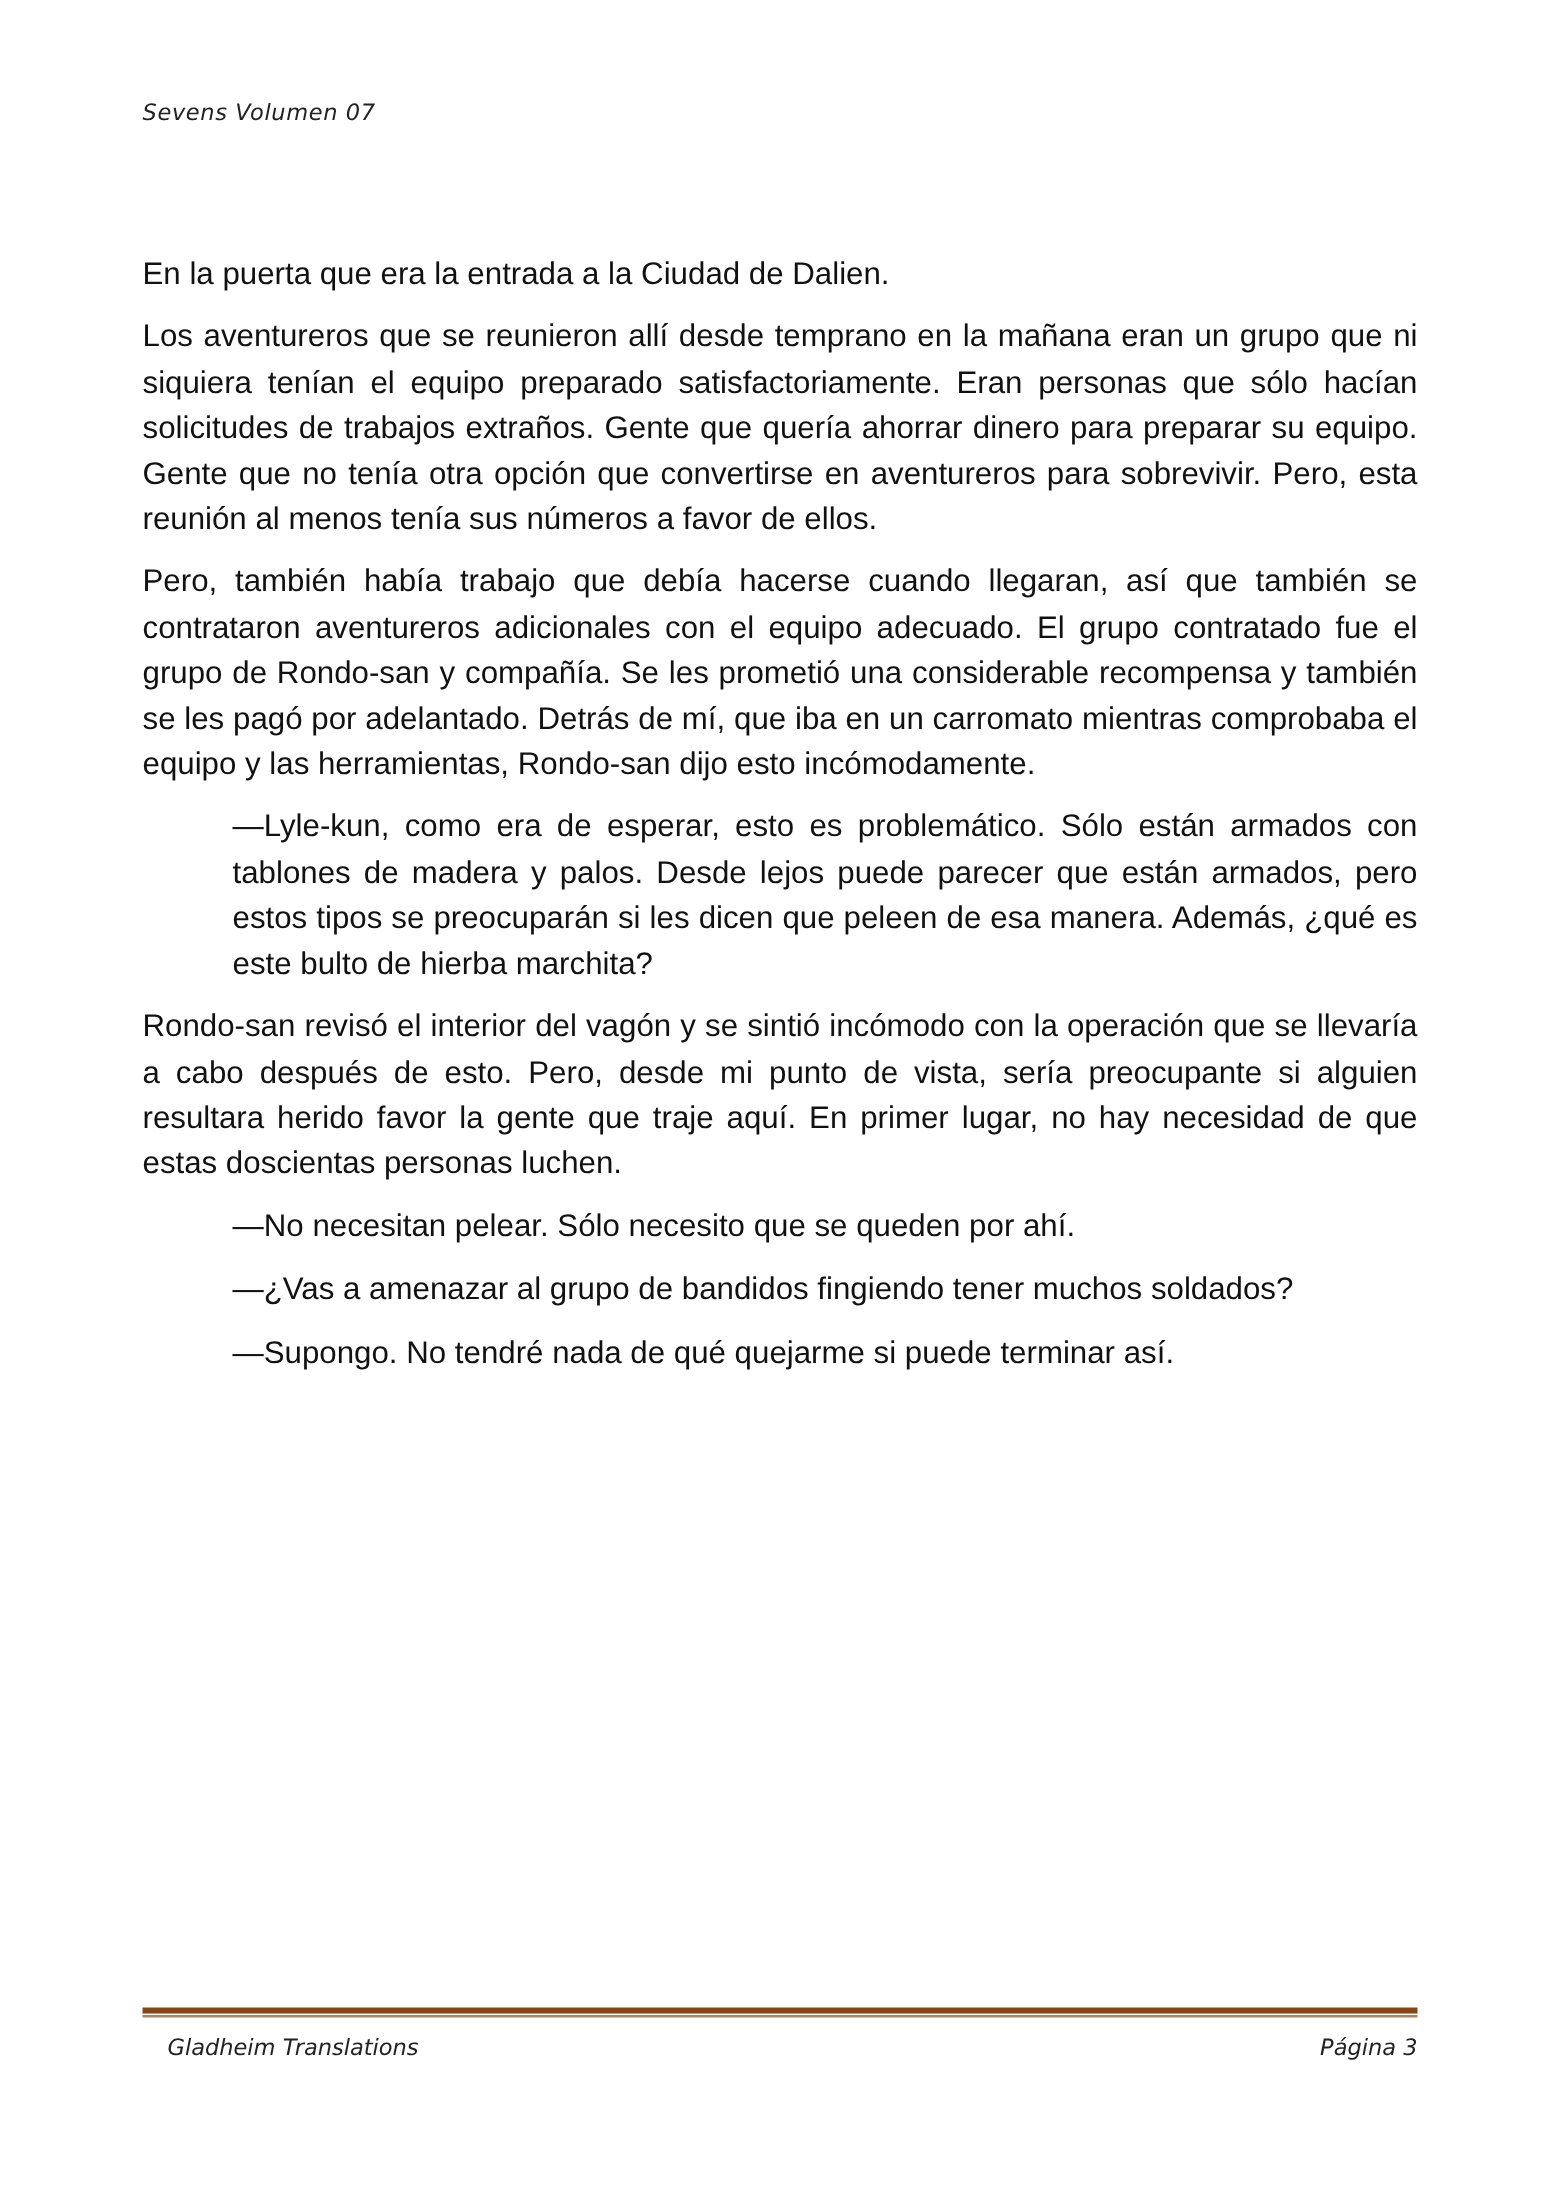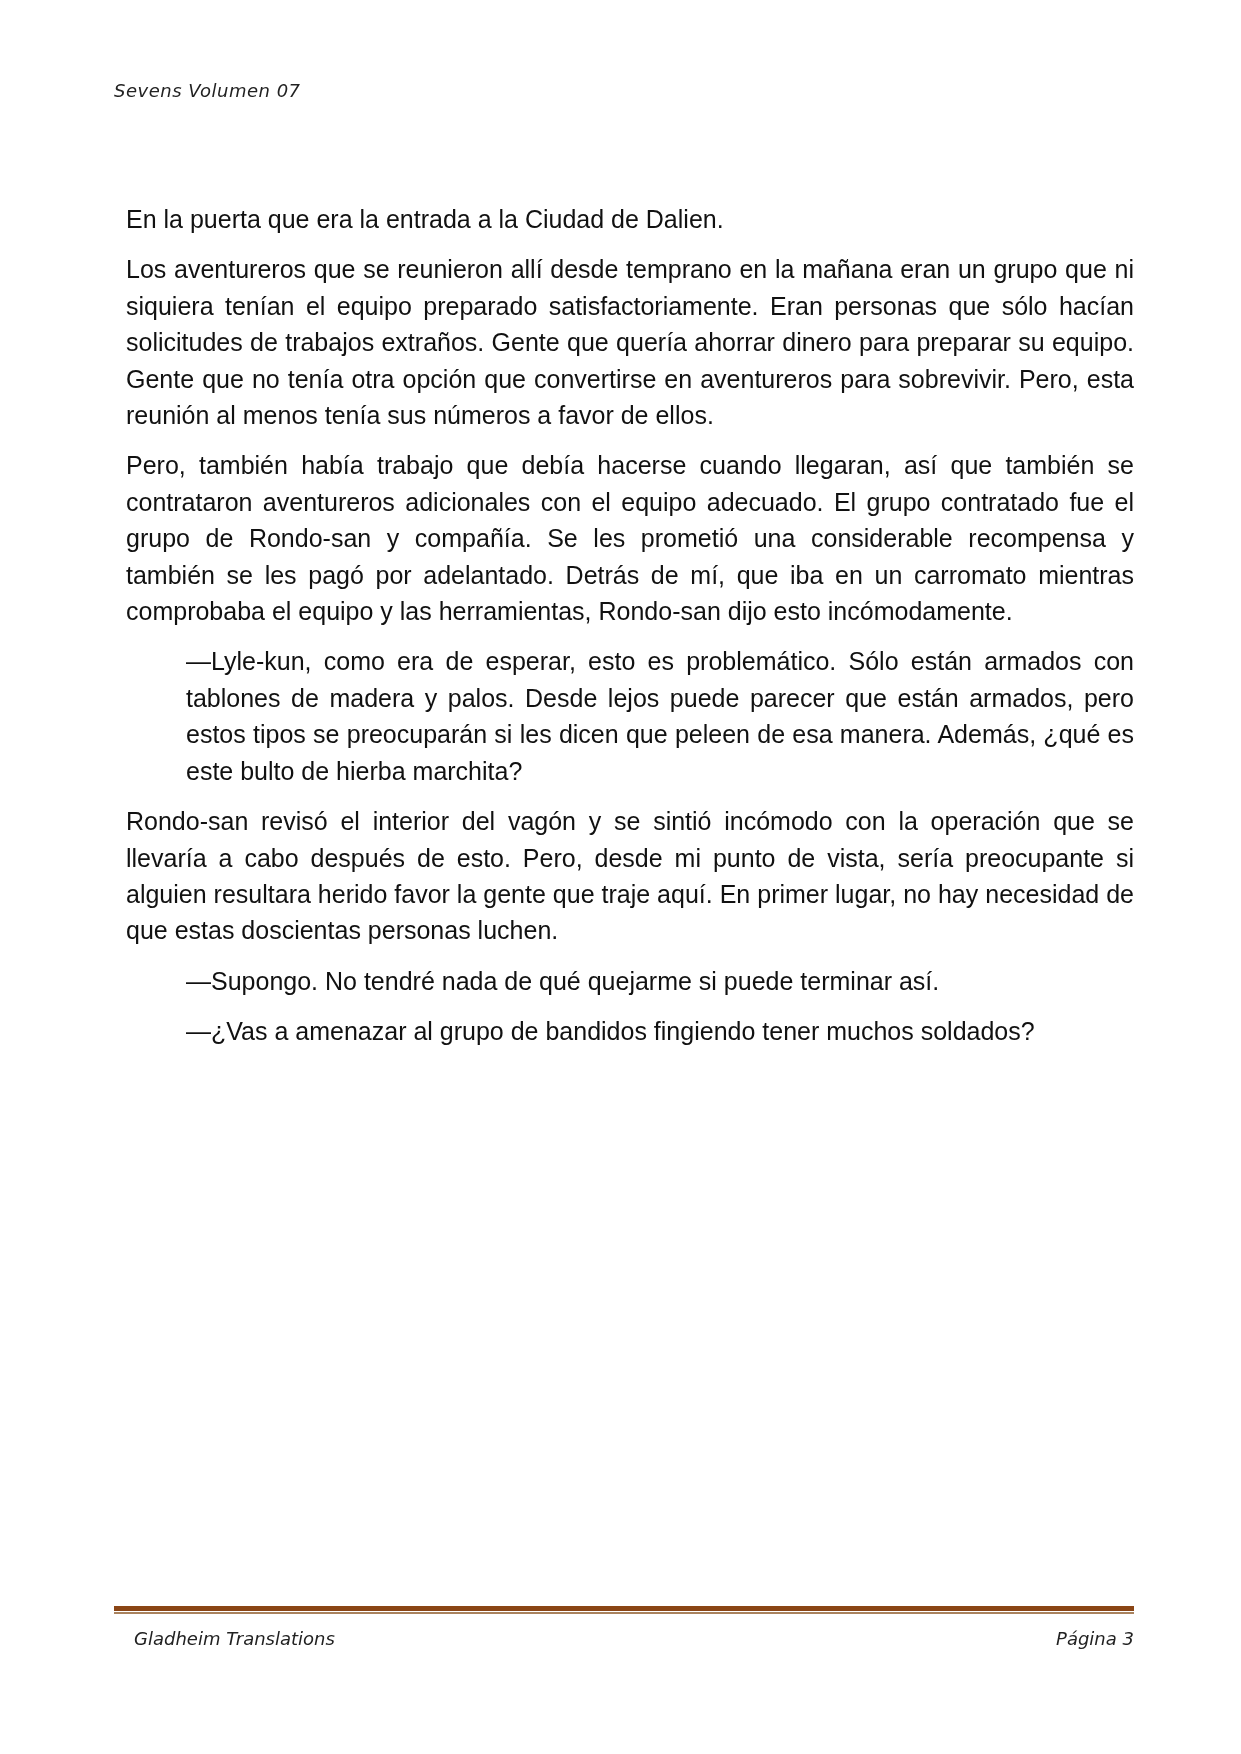--- a/index.html
+++ b/index.html
@@ -7,21 +7,21 @@
   .header {
     position: absolute; left: 114px; top: 80px;
     font-family: "DejaVu Sans", sans-serif; font-style: italic;
     font-size: 18px; color: #222; letter-spacing: 0.5px;
   }
   .content {
     position: absolute; left: 114px; top: 201px; width: 1020px;
     font-family: "Liberation Sans", sans-serif; font-size: 25px;
     line-height: 36.4px; color: #111; text-align: justify;
   }
-  .content p { margin: 0 0 14px 12px; }
+  .content p { margin: 0 0 14px 0; }
   .content p.dialog { margin-left: 72px; }
   .footer-rule {
     position: absolute; left: 114px; top: 1606px; width: 1020px; height: 9px;
   }
   .footer-rule .thick { height: 5px; background: #8a4515; }
   .footer-rule .gap { height: 1px; background: #fff; }
   .footer-rule .thin { height: 2px; background: #a9825e; }
   .footer-left, .footer-right {
     position: absolute; top: 1628px;
     font-family: "DejaVu Sans", sans-serif; font-style: italic;
@@ -34,22 +34,23 @@
 <body>
 
 <div class="header">Sevens Volumen 07</div>
 
 <div class="content">
   <p>En la puerta que era la entrada a la Ciudad de Dalien.</p>
   <p>Los aventureros que se reunieron allí desde temprano en la mañana eran un grupo que ni siquiera tenían el equipo preparado satisfactoriamente. Eran personas que sólo hacían solicitudes de trabajos extraños. Gente que quería ahorrar dinero para preparar su equipo. Gente que no tenía otra opción que convertirse en aventureros para sobrevivir. Pero, esta reunión al menos tenía sus números a favor de ellos.</p>
   <p>Pero, también había trabajo que debía hacerse cuando llegaran, así que también se contrataron aventureros adicionales con el equipo adecuado. El grupo contratado fue el grupo de Rondo-san y compañía. Se les prometió una considerable recompensa y también se les pagó por adelantado. Detrás de mí, que iba en un carromato mientras comprobaba el equipo y las herramientas, Rondo-san dijo esto incómodamente.</p>
   <p class="dialog">—Lyle-kun, como era de esperar, esto es problemático. Sólo están armados con tablones de madera y palos. Desde lejos puede parecer que están armados, pero estos tipos se preocuparán si les dicen que peleen de esa manera. Además, ¿qué es este bulto de hierba marchita?</p>
   <p>Rondo-san revisó el interior del vagón y se sintió incómodo con la operación que se llevaría a cabo después de esto. Pero, desde mi punto de vista, sería preocupante si alguien resultara herido favor la gente que traje aquí. En primer lugar, no hay necesidad de que estas doscientas personas luchen.</p>
+  <p class="dialog">—No necesitan pelear. Sólo necesito que se queden por ahí.</p>
+  <p class="dialog">—¿Vas a amenazar al grupo de bandidos fingiendo tener muchos soldados?</p>
   <p class="dialog">—Supongo. No tendré nada de qué quejarme si puede terminar así.</p>
-  <p class="dialog">—¿Vas a amenazar al grupo de bandidos fingiendo tener muchos soldados?</p>
 </div>
 
 <div class="footer-rule">
   <div class="thick"></div>
   <div class="gap"></div>
   <div class="thin"></div>
 </div>
 
 <div class="footer-left">Gladheim Translations</div>
 <div class="footer-right">Página 3</div>

